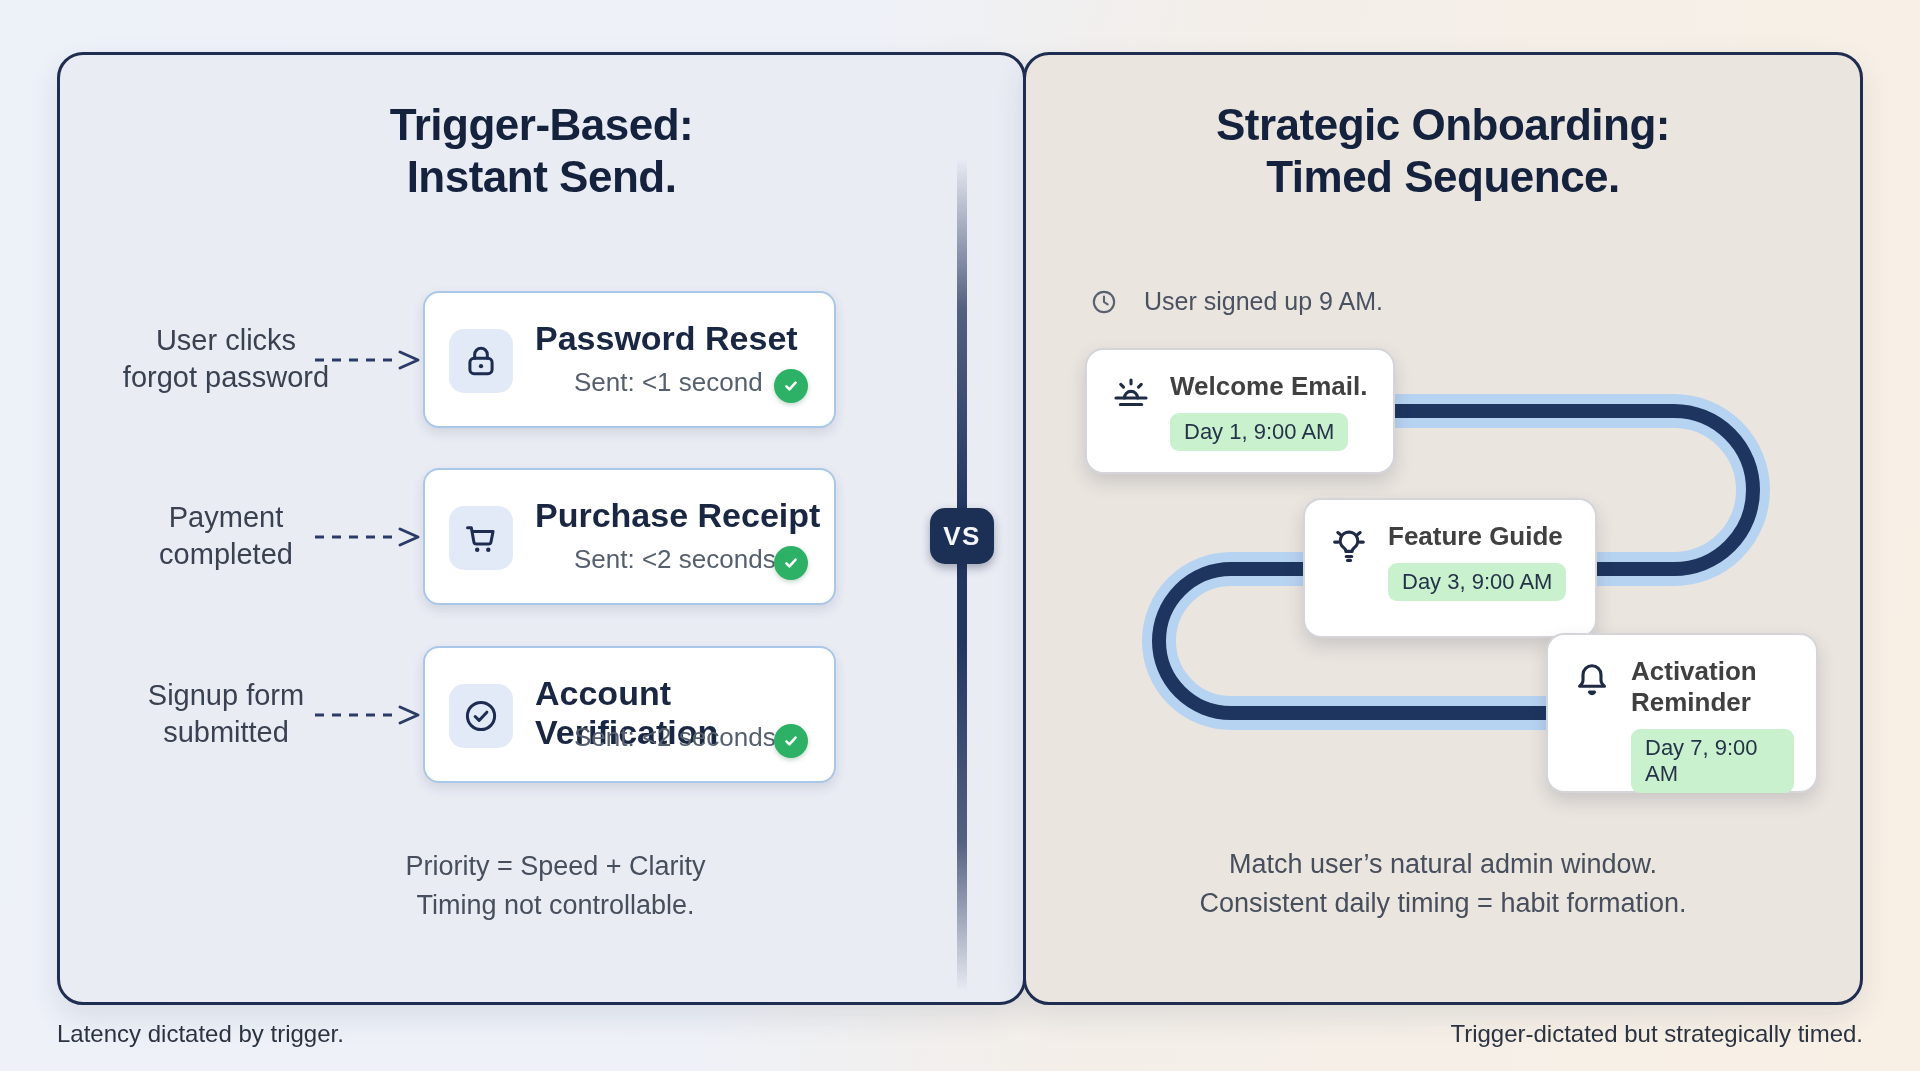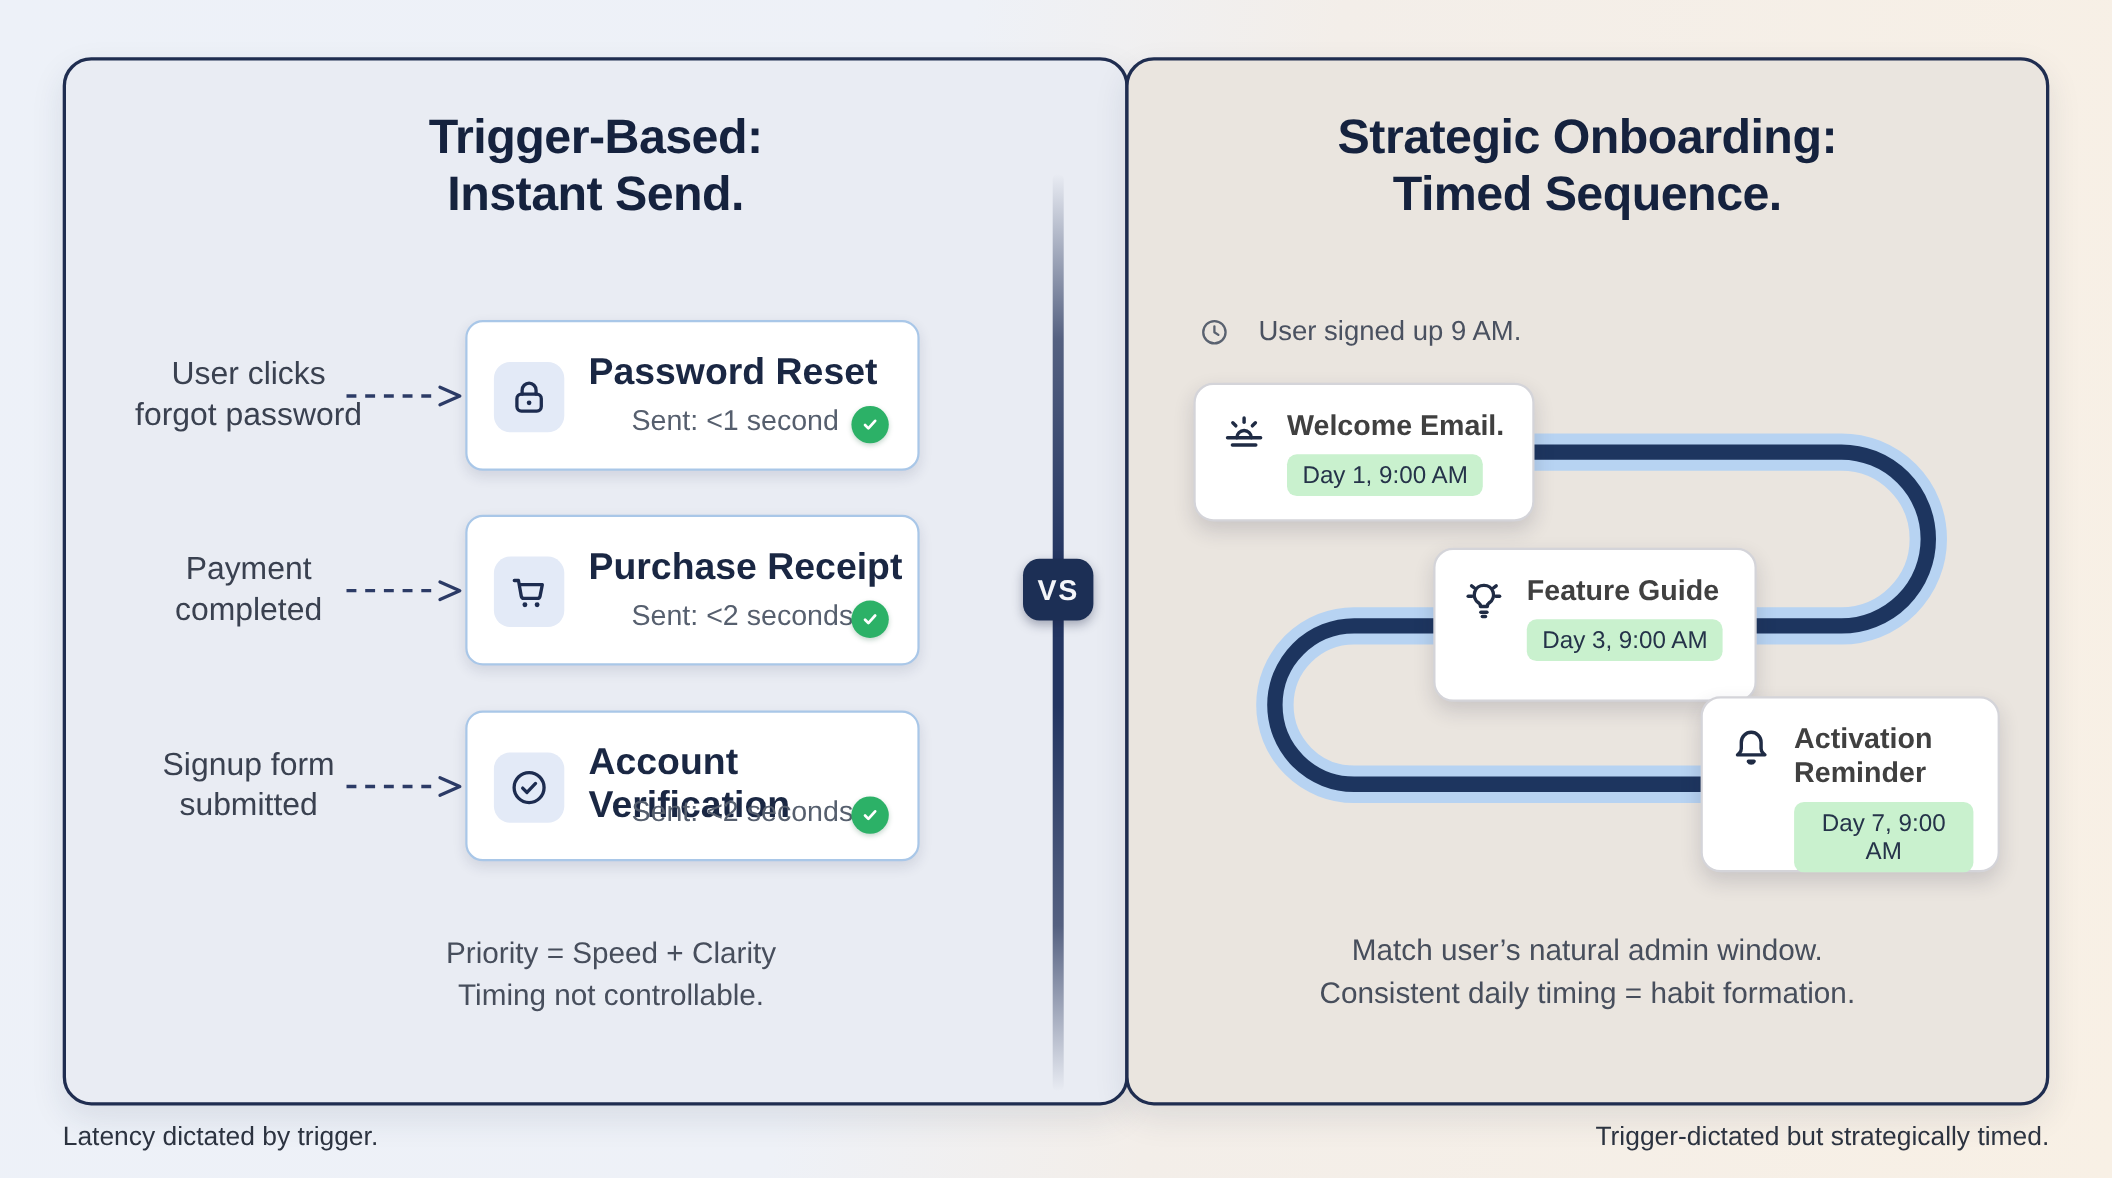--- a/index.html
+++ b/index.html
@@ -89,21 +89,21 @@
     display:flex; align-items:flex-start; gap:17px; padding:21px 22px;
     color:#1f2b44;
   }
   .step-welcome    { left:59px;  top:293px; width:310px; height:126px; }
   .step-feature    { left:277px; top:443px; width:294px; height:140px; }
   .step-activation { left:520px; top:578px; width:272px; height:160px; }
   .step-icon { flex:0 0 auto; margin-top:2px; }
   .step-title { font-size:26px; font-weight:700; color:#404040; line-height:1.2; }
   .step-pill {
     display:inline-block; margin-top:11px; background:#c9f1ce; color:#253349;
-    font-size:22px; padding:6px 14px; border-radius:9px;text-align:center;
+    font-size:22px; padding:6px 14px; border-radius:9px;
   }
 
   
   .caption { position:absolute; top:1020px; font-size:24px; color:#2c3340; }
   .caption-left  { left:57px; }
   .caption-right { right:57px; text-align:right; }
 </style>
 </head>
 <body>
 

